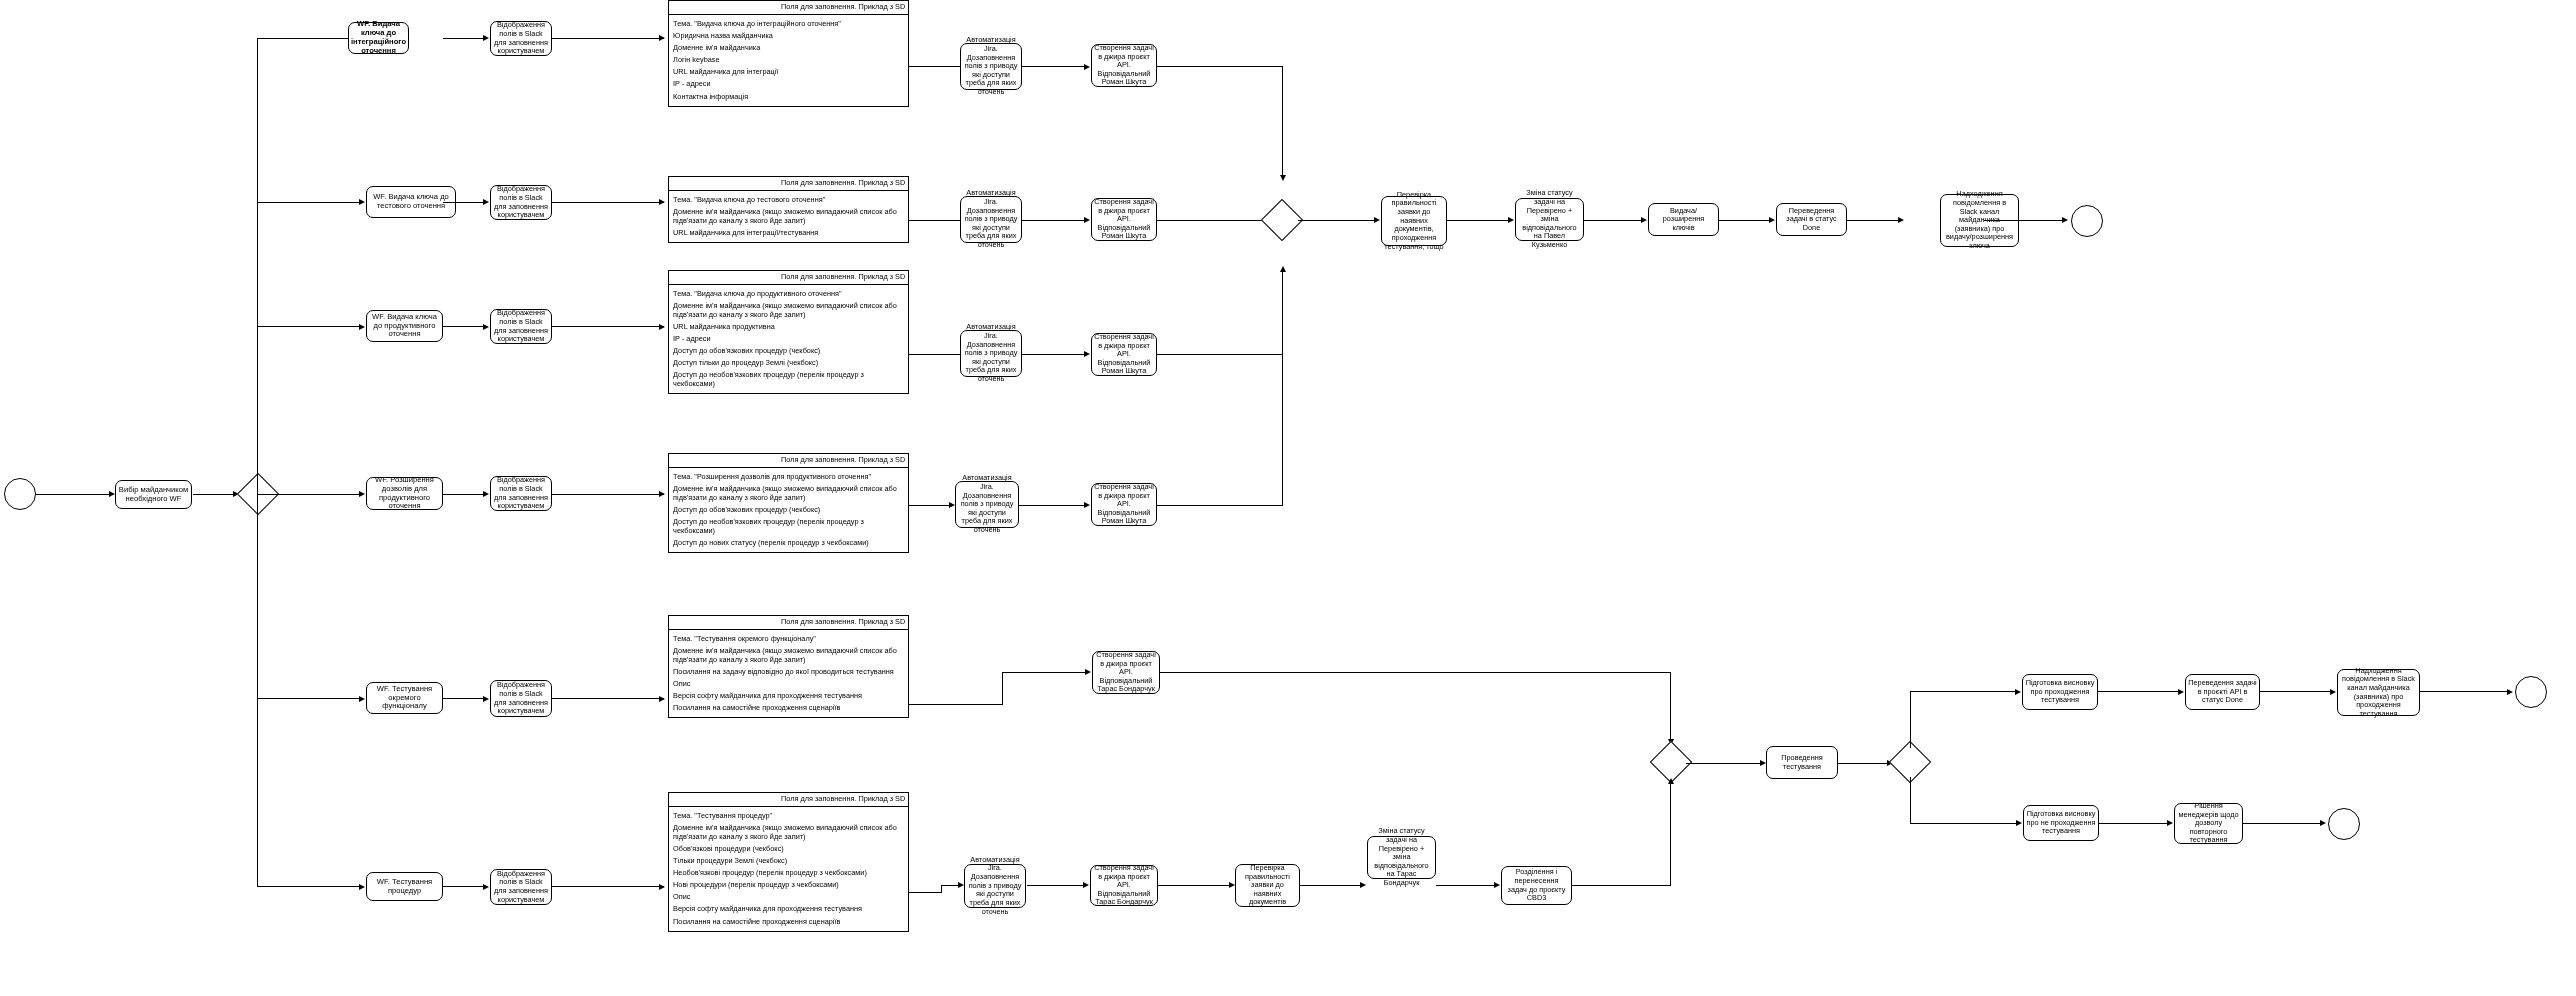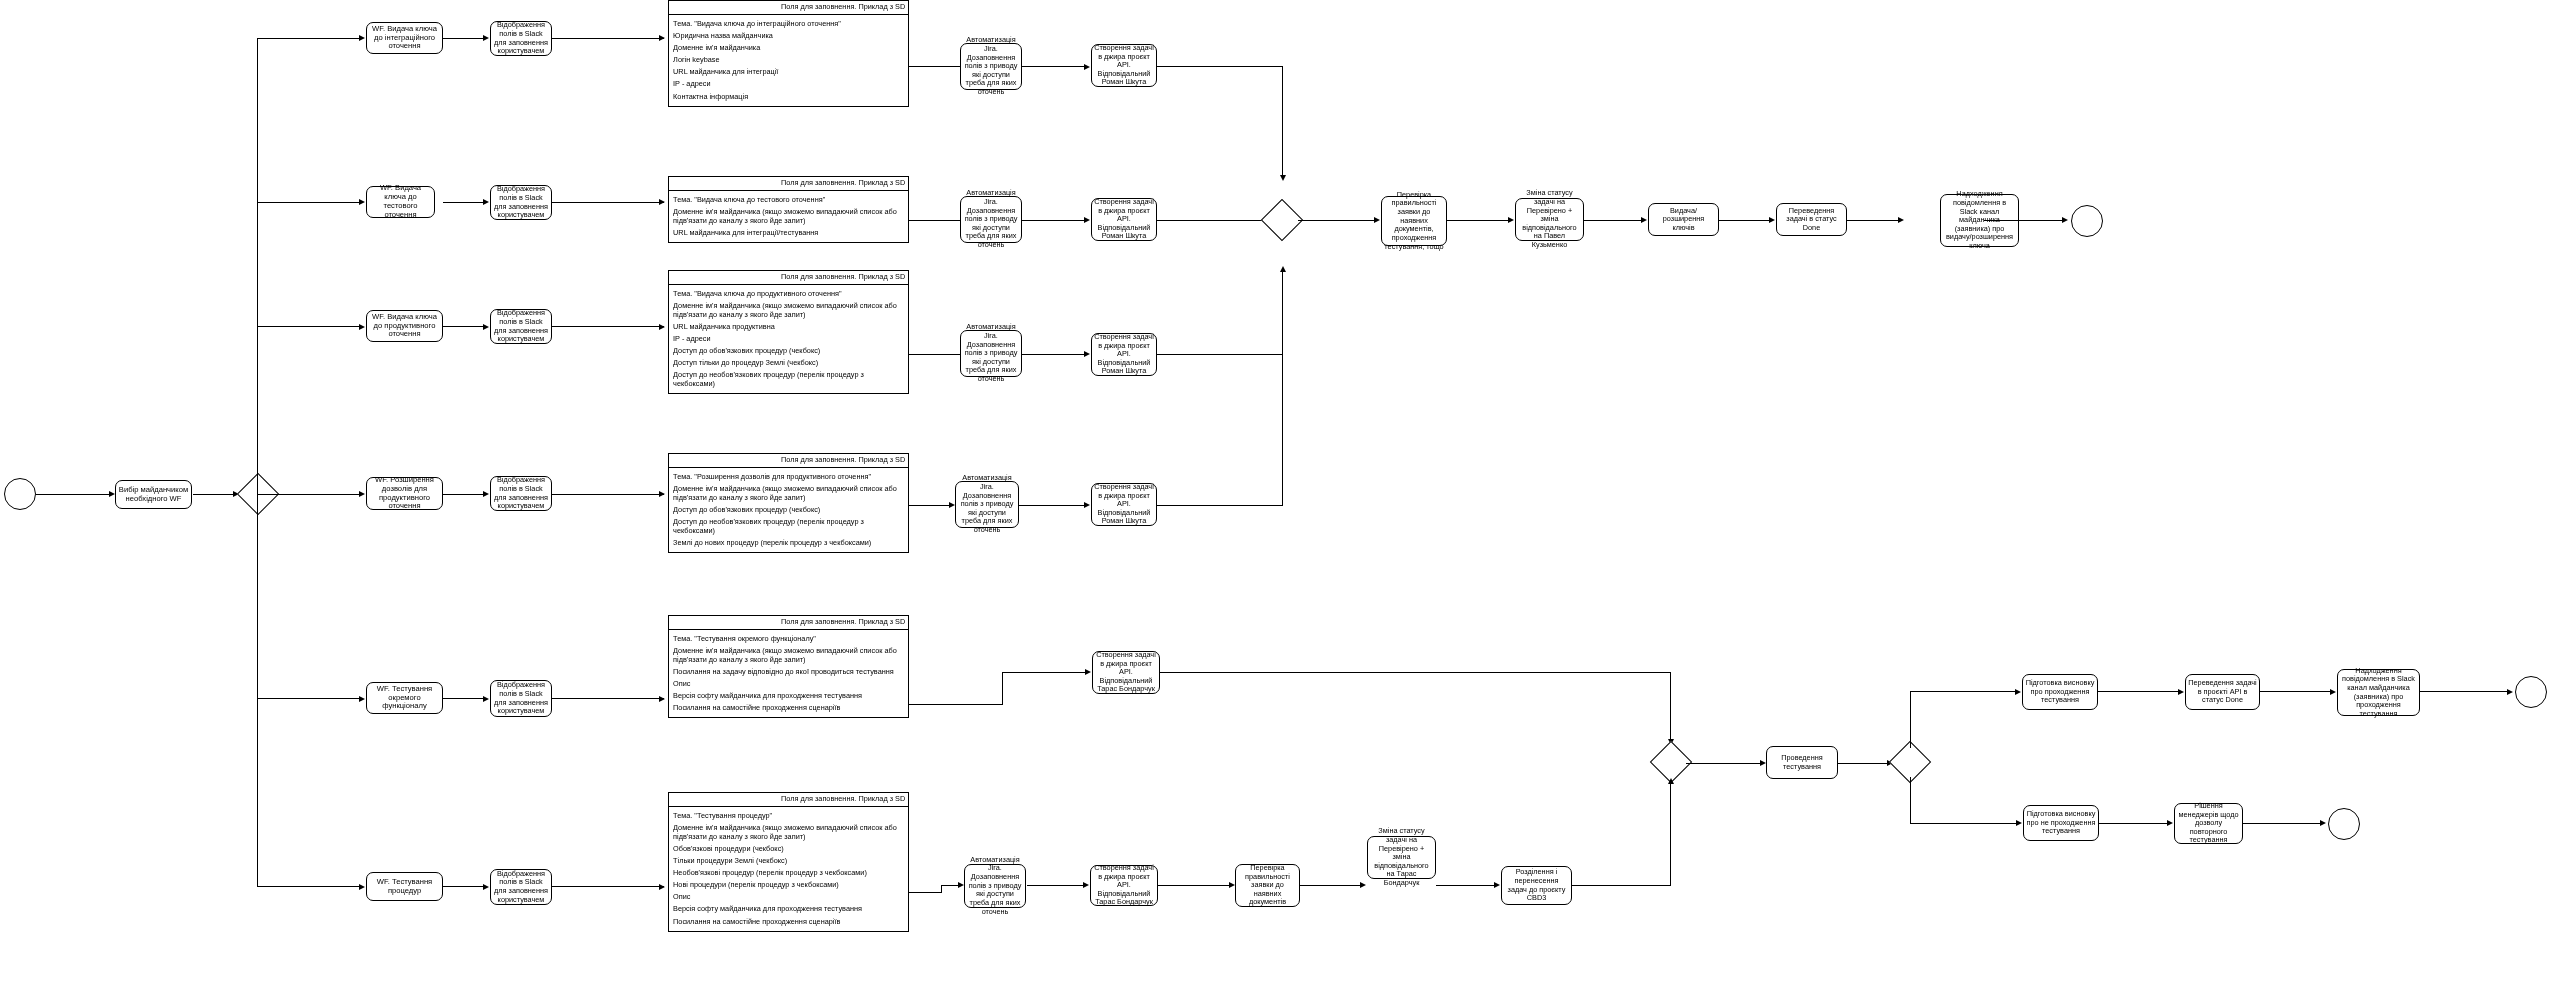--- a/index.html
+++ b/index.html
@@ -58,21 +58,21 @@
 
   <div class="h" style="left:193px;top:494px;width:41px;"></div>
   <div class="arrow r" style="left:233px;top:491px;"></div>
 
   <div class="diamond" style="left:243px;top:479px;width:30px;height:30px;"></div>
 
   <div class="v" style="left:257px;top:38px;height:456px;"></div>
 
   <div class="h" style="left:257px;top:38px;width:102px;"></div>
   <div class="arrow r" style="left:359px;top:35px;"></div>
-  <div class="node" style="left:366px;top:22px;width:77px;height:32px;">WF. Видача ключа до інтеграційного оточення</div>
+  <div class="node" style="left:348px;top:22px;width:61px;height:32px;font-weight:bold;">WF. Видача ключа до інтеграційного оточення</div>
   <div class="h" style="left:443px;top:38px;width:41px;"></div>
   <div class="arrow r" style="left:483px;top:35px;"></div>
   <div class="node sm" style="left:490px;top:21px;width:62px;height:35px;">Відображення полів в Slack для заповнення користувачем</div>
   <div class="h" style="left:552px;top:38px;width:112px;"></div>
   <div class="arrow r" style="left:659px;top:35px;"></div>
 
   <div class="card" style="left:668px;top:0px;width:241px;">
     <div class="card-title">Поля для заповнення. Приклад з SD</div>
     <div class="card-body">
       <div class="card-row">Тема. "Видача ключа до інтеграційного оточення"</div>
@@ -91,21 +91,21 @@
   <div class="h" style="left:1022px;top:66px;width:64px;"></div>
   <div class="arrow r" style="left:1084px;top:64px;"></div>
   <div class="node sm" style="left:1091px;top:44px;width:66px;height:43px;">Створення задачі в джира проєкт API. Відповідальний Роман Шкута</div>
 
   <div class="h" style="left:1157px;top:66px;width:126px;"></div>
   <div class="v" style="left:1282px;top:66px;height:111px;"></div>
   <div class="arrow d" style="left:1280px;top:175px;"></div>
 
   <div class="h" style="left:257px;top:202px;width:102px;"></div>
   <div class="arrow r" style="left:359px;top:199px;"></div>
-  <div class="node" style="left:366px;top:186px;width:69px;height:32px;">WF. Видача ключа до тестового оточення</div>
+  <div class="node" style="left:366px;top:186px;width:90px;height:32px;">WF. Видача ключа до тестового оточення</div>
   <div class="h" style="left:443px;top:202px;width:41px;"></div>
   <div class="arrow r" style="left:483px;top:199px;"></div>
   <div class="node sm" style="left:490px;top:185px;width:62px;height:35px;">Відображення полів в Slack для заповнення користувачем</div>
   <div class="h" style="left:552px;top:202px;width:112px;"></div>
   <div class="arrow r" style="left:659px;top:199px;"></div>
 
   <div class="card" style="left:668px;top:176px;width:241px;">
     <div class="card-title">Поля для заповнення. Приклад з SD</div>
     <div class="card-body">
       <div class="card-row">Тема. "Видача ключа до тестового оточення"</div>
@@ -193,21 +193,21 @@
   <div class="h" style="left:552px;top:494px;width:112px;"></div>
   <div class="arrow r" style="left:659px;top:491px;"></div>
 
   <div class="card" style="left:668px;top:453px;width:241px;">
     <div class="card-title">Поля для заповнення. Приклад з SD</div>
     <div class="card-body">
       <div class="card-row">Тема. "Розширення дозволів для продуктивного оточення"</div>
       <div class="card-row">Доменне ім'я майданчика (якщо зможемо випадаючий список або підв'язати до каналу з якого йде запит)</div>
       <div class="card-row">Доступ до обов'язкових процедур (чекбокс)</div>
       <div class="card-row">Доступ до необов'язкових процедур (перелік процедур з чекбоксами)</div>
-      <div class="card-row">Землі до нових процедур (перелік процедур з чекбоксами)</div>
+      <div class="card-row">Доступ до нових статусу (перелік процедур з чекбоксами)</div>
     </div>
   </div>
 
   <div class="h" style="left:908px;top:505px;width:41px;"></div>
   <div class="arrow r" style="left:949px;top:502px;"></div>
   <div class="node sm" style="left:955px;top:481px;width:64px;height:47px;">Автоматизація Jira. Дозаповнення полів з приводу які доступи треба для яких оточень</div>
   <div class="h" style="left:1019px;top:505px;width:66px;"></div>
   <div class="arrow r" style="left:1084px;top:502px;"></div>
   <div class="node sm" style="left:1091px;top:483px;width:66px;height:43px;">Створення задачі в джира проєкт API. Відповідальний Роман Шкута</div>
 

